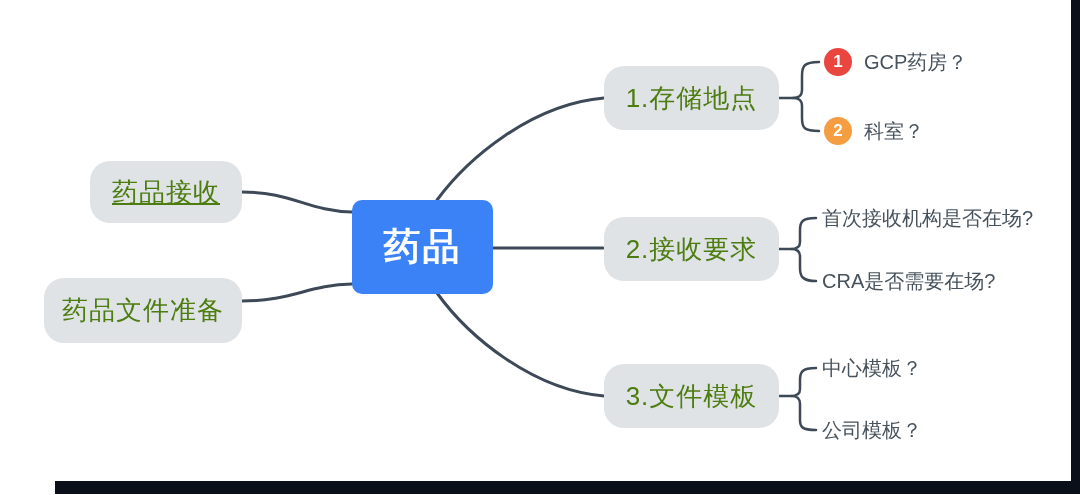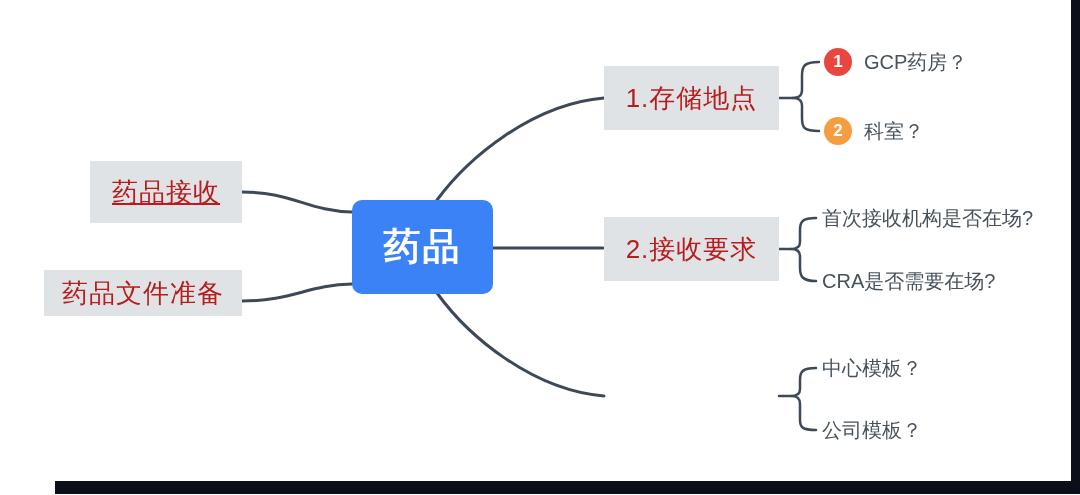--- a/index.html
+++ b/index.html
@@ -11,39 +11,39 @@
   }
   #canvas { position: absolute; inset: 0; width: 1080px; height: 495px; }
   svg.lines { position: absolute; left: 0; top: 0; width: 1080px; height: 495px; }
 
   .node {
     position: absolute;
     display: flex;
     align-items: center;
     justify-content: center;
     background: #dfe3e6;
-    color: #b91c1c;
-    border-radius: 0;
+    color: #4d7c0f;
+    border-radius: 20px;
     font-size: 26px;
     letter-spacing: 1px;
     white-space: nowrap;
   }
   .node.center {
     background: #3b82f6;
     color: #ffffff;
     font-size: 37px;
     font-weight: bold;
     border-radius: 10px;
     letter-spacing: 2px;
   }
 
   
   #node-center   { left: 352px; top: 200px; width: 141px; height: 94px; }
   #node-left-0   { left: 90px;  top: 161px; width: 152px; height: 62px; text-decoration: underline; }
-  #node-left-1   { left: 44px;  top: 270px; width: 198px; height: 46px; }
+  #node-left-1   { left: 44px;  top: 278px; width: 198px; height: 65px; }
   #node-right-0  { left: 604px; top: 66px;  width: 175px; height: 64px; }
   #node-right-1  { left: 604px; top: 217px; width: 175px; height: 64px; }
   #node-right-2  { left: 604px; top: 364px; width: 175px; height: 64px; }
 
   .leaf {
     position: absolute;
     transform: translateY(-50%);
     display: flex;
     align-items: center;
     gap: 12px;
@@ -111,20 +111,21 @@
     </g>
   </svg>
 
   <div class="node center" id="node-center">药品</div>
 
   <div class="node" id="node-left-0">药品接收</div>
   <div class="node" id="node-left-1">药品文件准备</div>
 
   <div class="node" id="node-right-0">1.存储地点</div>
   <div class="node" id="node-right-1">2.接收要求</div>
+  <div class="node" id="node-right-2">3.文件模板</div>
 
   <div class="leaf" id="leaf-0-0">
     <span class="badge red">1</span>
     <span>GCP药房？</span>
   </div>
   <div class="leaf" id="leaf-0-1">
     <span class="badge orange">2</span>
     <span>科室？</span>
   </div>
 

